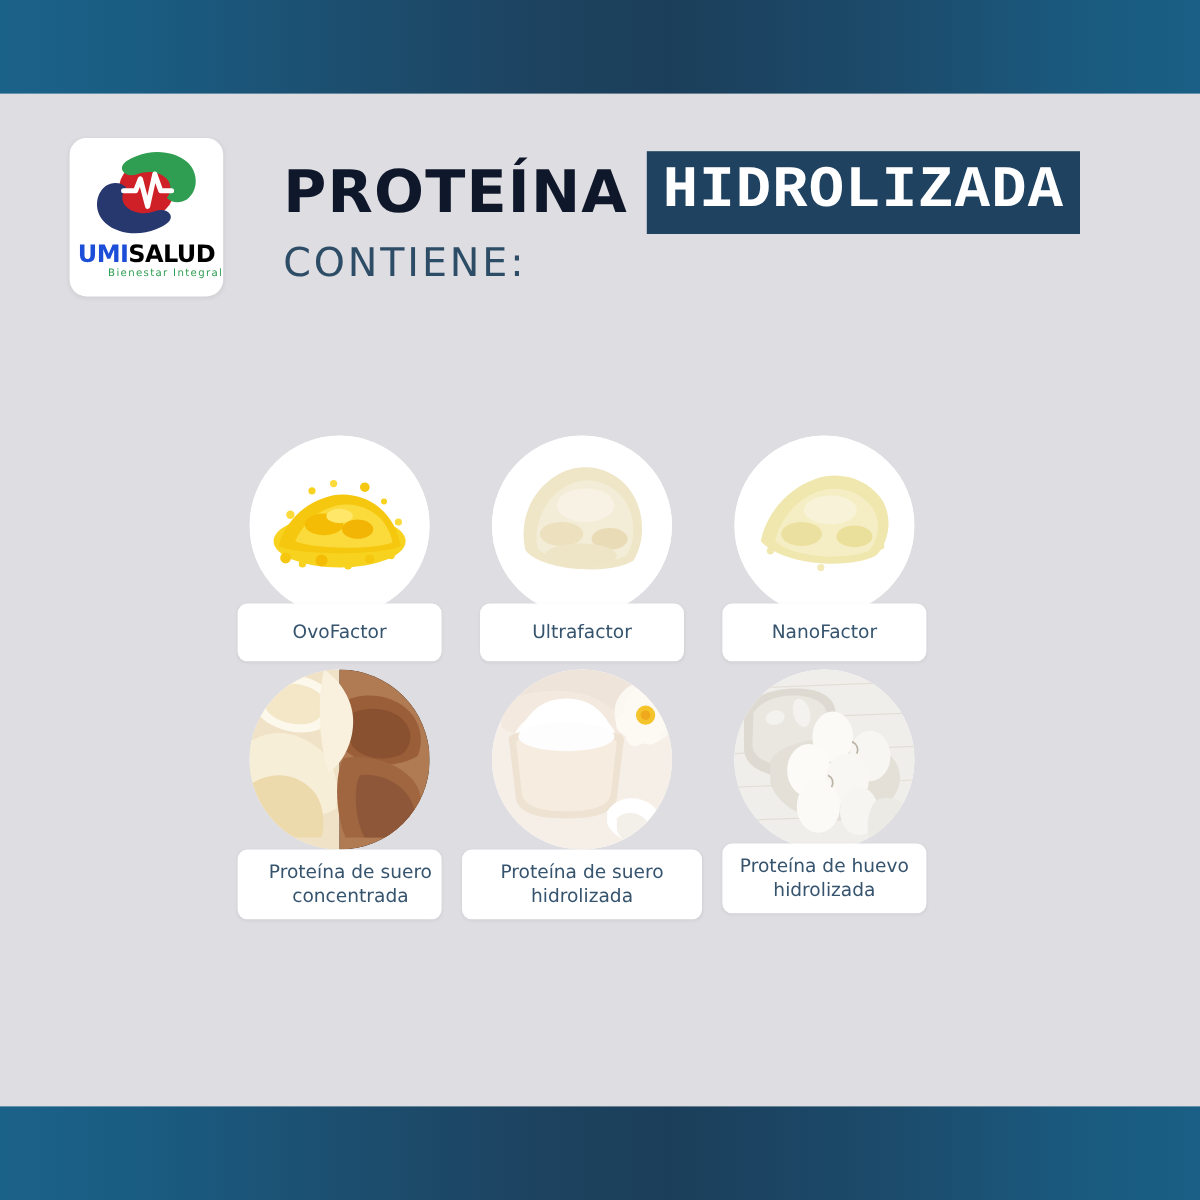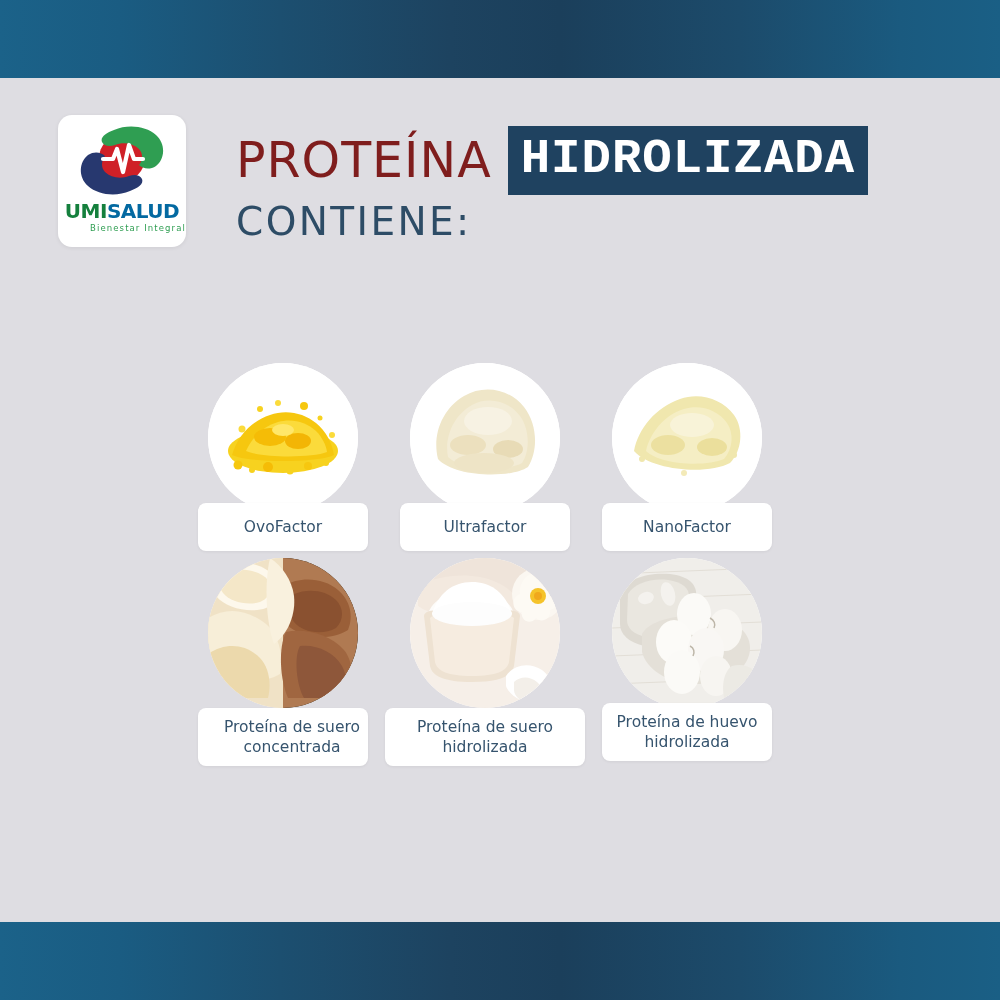--- a/index.html
+++ b/index.html
@@ -56,22 +56,22 @@
   .logo-word {
     position: absolute;
     left: 0; top: 84px;
     width: 128px;
     text-align: center;
     font-size: 20px;
     font-weight: bold;
     letter-spacing: -0.5px;
     font-family: "DejaVu Sans", sans-serif;
   }
-  .logo-word .umi { color: #15803d; text-align: center; }
-  .logo-word .salud { color: #0369a1; }
+  .logo-word .umi { color: #1d4ed8; text-align: center; }
+  .logo-word .salud { color: #000000; }
   .logo-tag {
     position: absolute;
     left: 0; top: 108px;
     width: 128px;
     text-align: right;
     font-size: 8.5px;
     letter-spacing: 1.1px;
     color: #2f9e52;
     font-family: "DejaVu Sans", sans-serif;
   }
@@ -80,40 +80,40 @@
     position: absolute;
     left: 236px; top: 52px;
   }
   .title-line1 {
     display: flex;
     align-items: center;
     height: 60px;
   }
   .title-main {
     font-size: 49px;
-    font-weight: normal;
+    font-weight: bold;
     letter-spacing: 1.0px;
-    color: #7f1d1d;
+    color: #0f172a;
     font-family: "DejaVu Sans", sans-serif;
     line-height: 1;
   }
   .title-badge {
     margin-left: 16px;
     background: #1f4260;
     color: #ffffff;
     font-size: 49px;
     font-weight: bold;
     letter-spacing: 1.0px;
     font-family: Liberation Mono, monospace;
     line-height: 1;
     padding: 9px 13px 11px 13px;
   }
   .title-sub {
     margin-top: 9px;
-    font-size: 39px;
+    font-size: 33px;
     letter-spacing: 2.4px;
     color: #2d4c66;
     font-family: "DejaVu Sans", sans-serif;
   }
 
   
   .grid {
     position: absolute;
     left: 0; top: 0;
     width: 1000px; height: 1000px;

